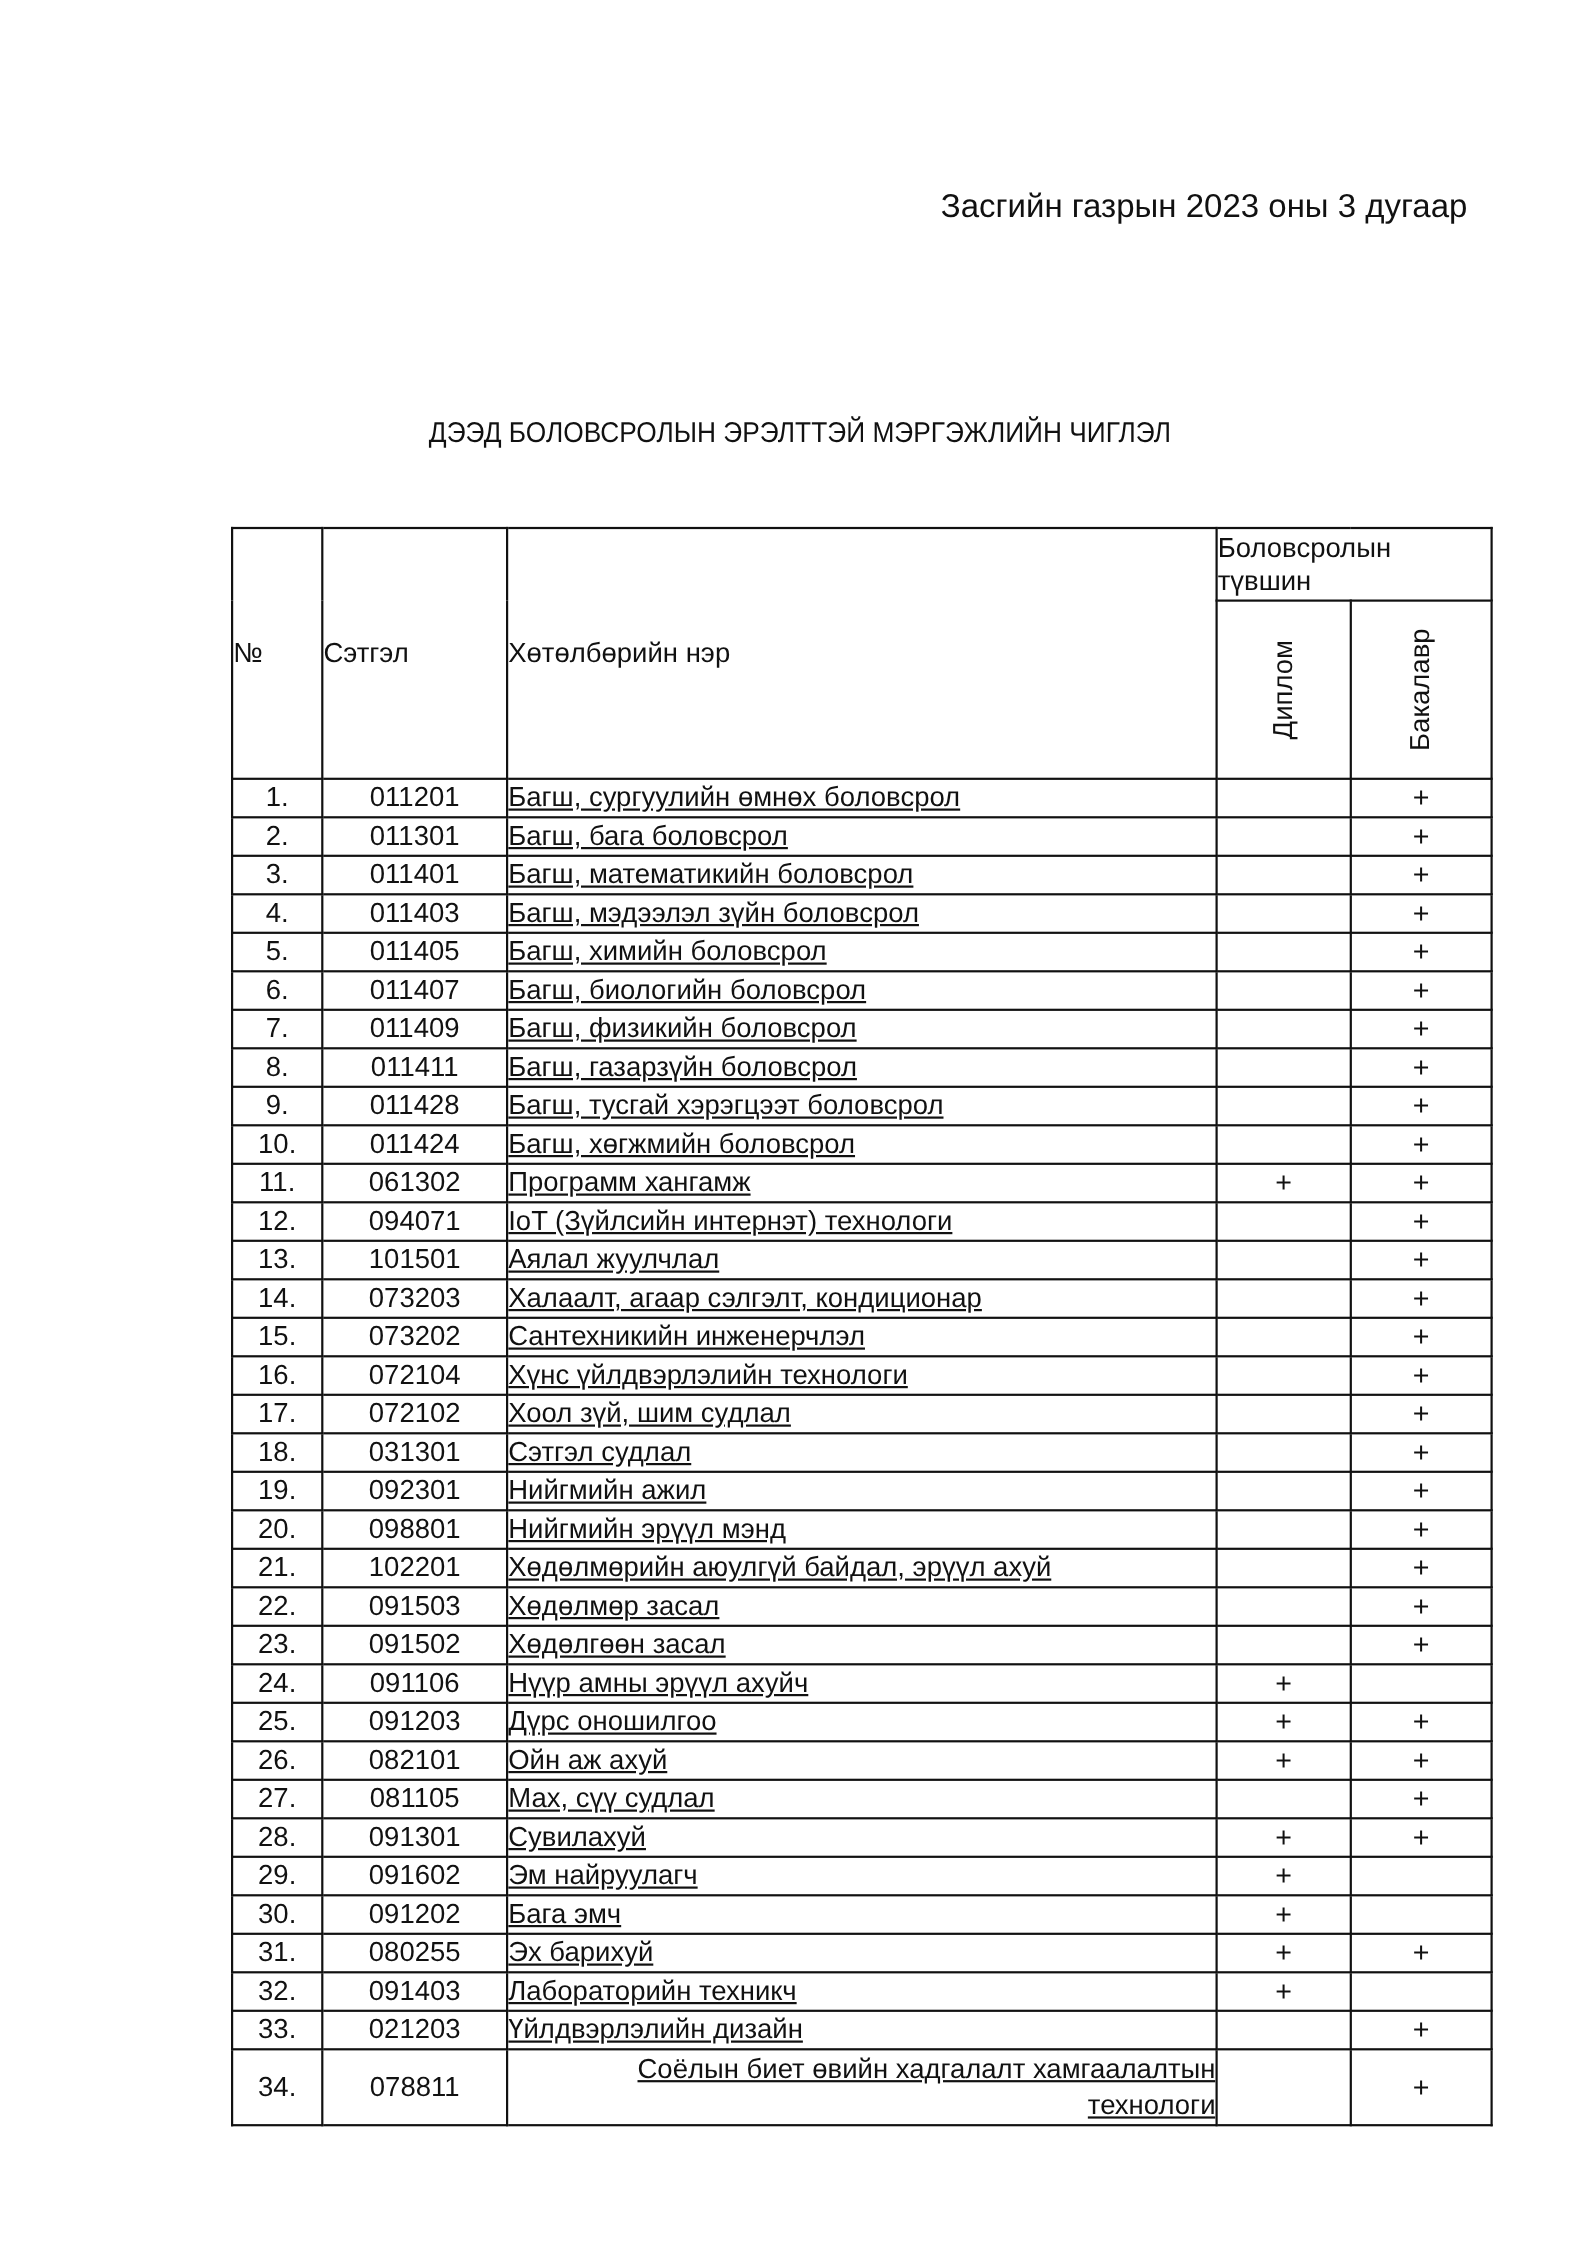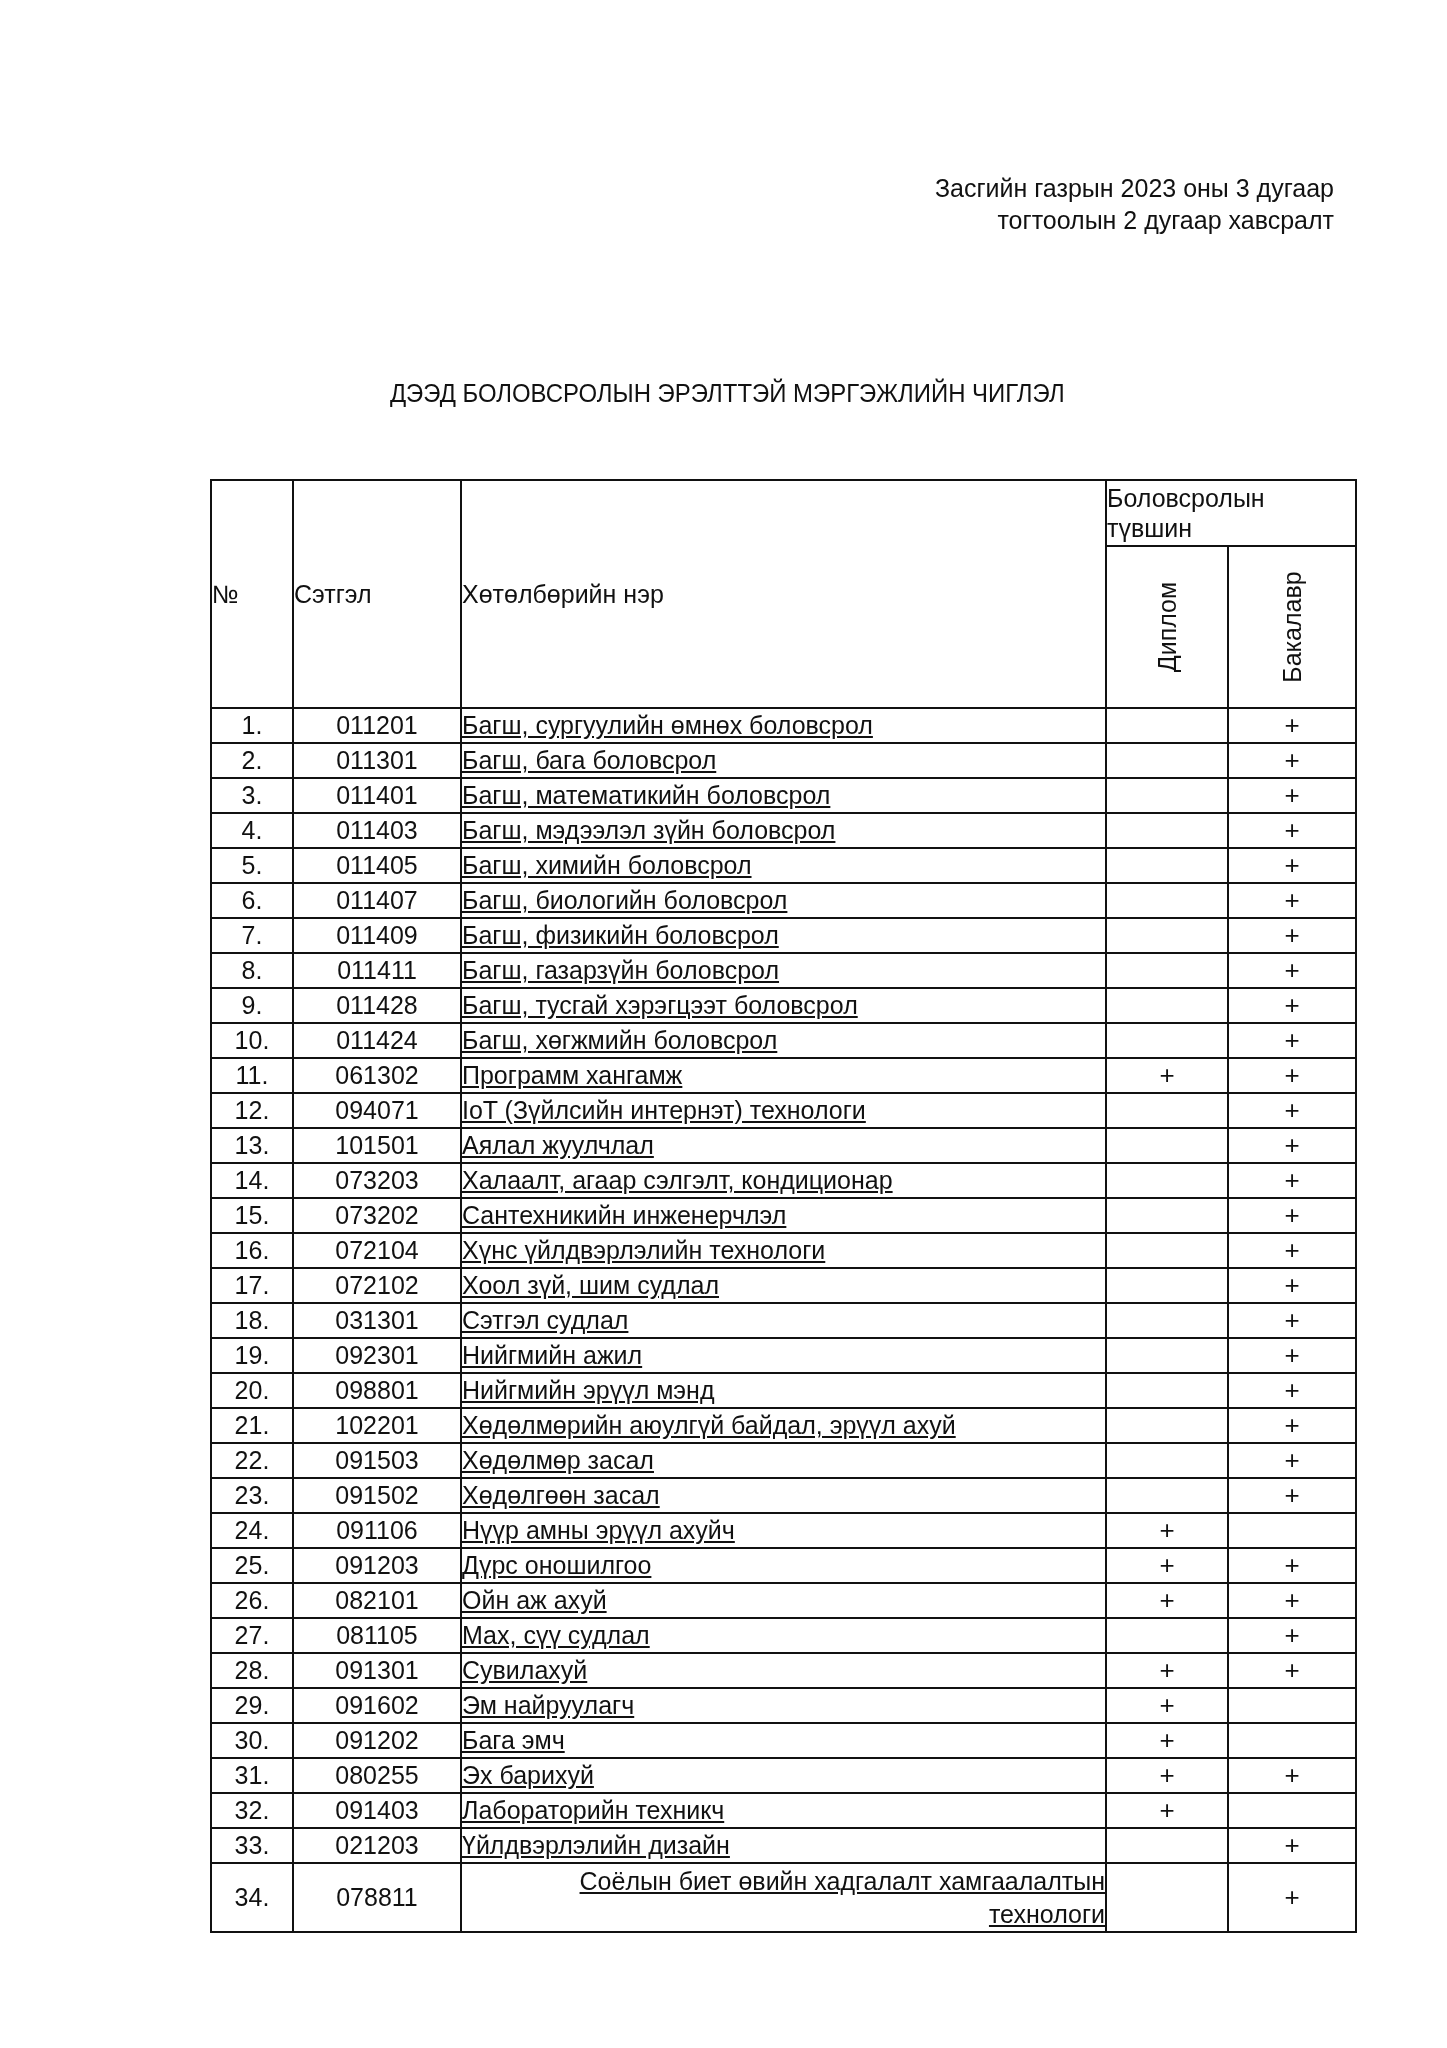--- a/index.html
+++ b/index.html
@@ -2,21 +2,21 @@
 <html><head>
 <meta charset="utf-8">
 <style>
   html, body { margin: 0; padding: 0; background: #ffffff; }
   body {
     width: 1447px; height: 2048px; position: relative; overflow: hidden;
     font-family: "Liberation Sans", sans-serif; color: #111;
   }
   .annex {
     position: absolute; right: 113px; top: 172px;
-    text-align: right; font-size: 25px; line-height: 32px;
+    text-align: right; font-size: 30px; line-height: 32px;
   }
   .doc-title {
     position: absolute; left: 0; width: 1581px; top: 378px;
     text-align: center; font-size: 26px; letter-spacing: 0px;
     transform: scaleX(0.92); transform-origin: left;
   }
   table.main {
     position: absolute; left: 210px; top: 479px;
     width: 1147px; border-collapse: collapse; table-layout: fixed;
     font-size: 25px;
@@ -43,21 +43,20 @@
   td.c-idx { text-align: center; }
   td.c-name { text-align: left; padding-left: 10px; white-space: nowrap; overflow: hidden; text-decoration: underline; }
   td.c-mark { text-align: center; font-size: 26px; }
   tr.tall td.c-name { line-height: 33px; white-space: normal; text-align: right; }
 </style>
 </head>
 <body>
 
 <div class="annex">
   <div>Засгийн газрын 2023 оны 3 дугаар</div>
-  <div>тогтоолын 2 дугаар хавсралт</div>
 </div>
 
 <div class="doc-title">ДЭЭД БОЛОВСРОЛЫН ЭРЭЛТТЭЙ МЭРГЭЖЛИЙН ЧИГЛЭЛ</div>
 
 <table class="main">
   <colgroup>
     <col class="col-no">
       <col class="col-idx">
       <col class="col-name">
       <col class="col-dip">

